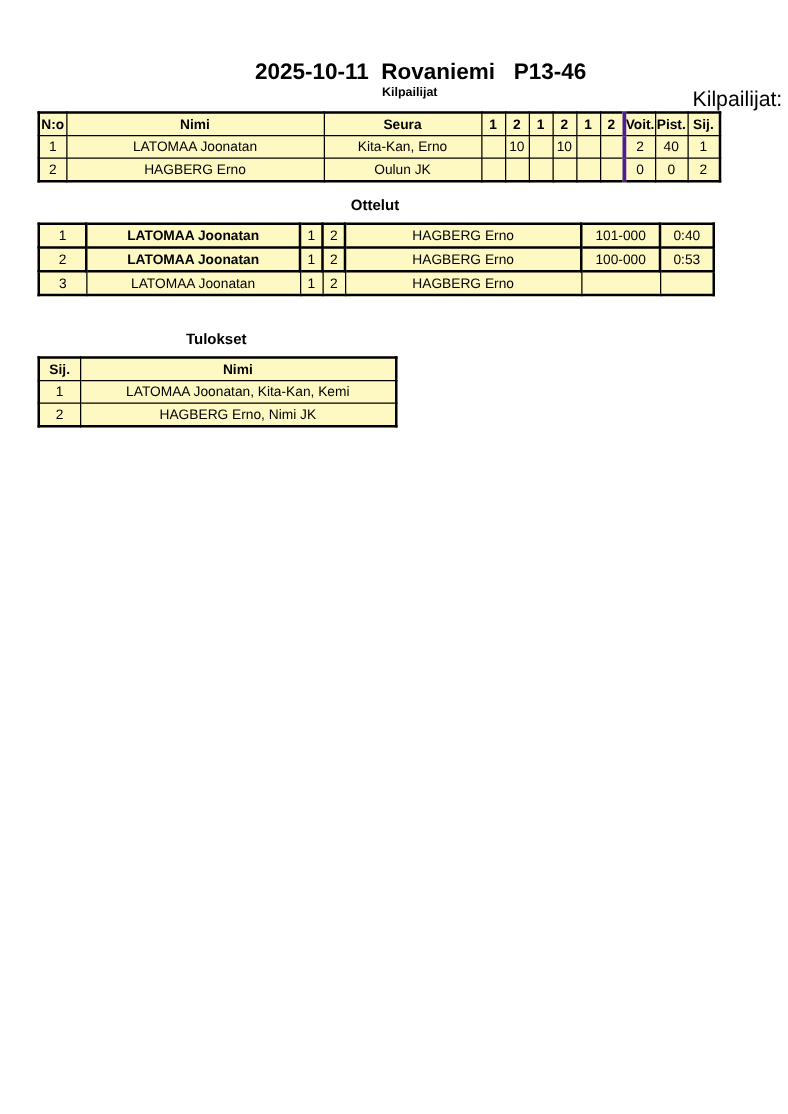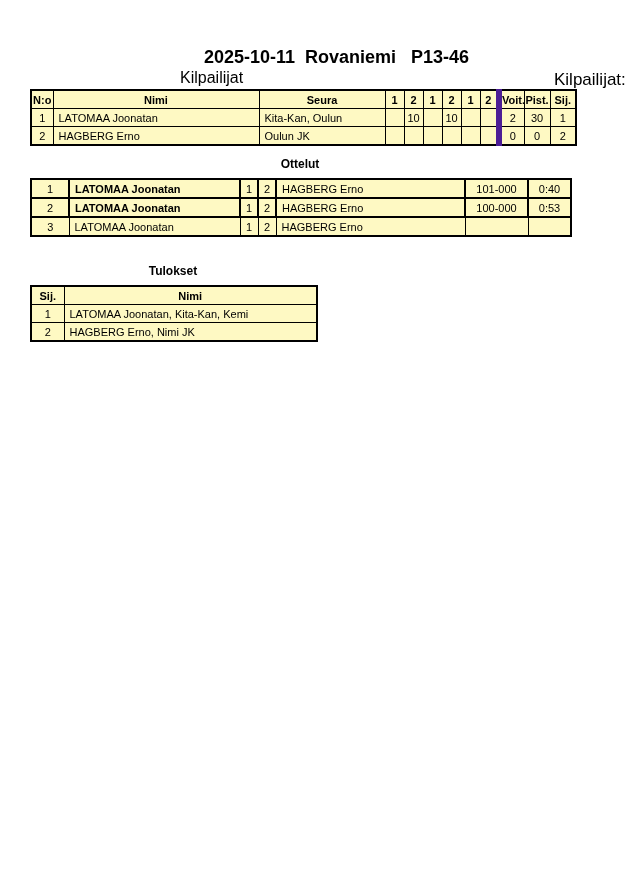--- a/index.html
+++ b/index.html
@@ -19,23 +19,23 @@
     width: 100%;
     text-align: center;
     font-size: 18px;
     font-weight: bold;
     white-space: pre;
   }
   .kilp-heading {
     position: absolute;
     top: 69px; left: 180px;
     width: 170px;
-    text-align: left;
-    font-weight: normal;
-    font-size: 16px;
+    text-align: right;
+    font-weight: bold;
+    font-size: 10px;
   }
   .kilp-count {
     position: absolute;
     top: 70px; right: 33px;
     font-size: 17px;
   }
   .section-heading {
     position: absolute;
     text-align: center;
     font-weight: bold;
@@ -53,26 +53,26 @@
   td {
     border: 1px solid #000000;
     font-size: 11px;
     height: 17px;
     padding: 0;
     overflow: hidden;
     white-space: nowrap;
     text-align: center;
     vertical-align: middle;
   }
-  td.left { text-align: left; padding: 0 5px; }
+  td.left { text-align: center; padding: 0 5px; }
   tr.head td { font-weight: bold; text-align: center; }
   .bold { font-weight: bold; }
 
   .t1 { top: 89px;  left: 30px; width: 545px; border: 2px solid #000; }
-  .t1 td.voit-sep { border-left: 6px solid #4c1d95; margin-left: 16px; }
+  .t1 td.voit-sep { border-left: 3px solid #4c1d95; margin-left: 16px; }
   .t2 { top: 178px; left: 30px; width: 540px; border: 2px solid #000; }
   .t2 tr.done td { border-width: 2px; }
   .t3 { top: 285px; left: 30px; width: 286px; border: 2px solid #000; }
 </style>
 </head>
 <body>
 
 <div class="page">
 
   <div class="title">2025-10-11  Rovaniemi   P13-46</div>
@@ -105,29 +105,29 @@
       <td>2</td>
       <td>1</td>
       <td>2</td>
       <td class="voit-sep">Voit.</td>
       <td>Pist.</td>
       <td>Sij.</td>
     </tr>
     <tr>
       <td>1</td>
       <td class="left">LATOMAA Joonatan</td>
-      <td class="left">Kita-Kan, Oulun</td>
+      <td class="left">Kita-Kan, Erno</td>
       <td></td>
       <td>10</td>
       <td></td>
       <td>10</td>
       <td></td>
       <td></td>
       <td class="voit-sep">2</td>
-      <td>30</td>
+      <td>40</td>
       <td>1</td>
     </tr>
     <tr>
       <td>2</td>
       <td class="left">HAGBERG Erno</td>
       <td class="left">Oulun JK</td>
       <td></td>
       <td></td>
       <td></td>
       <td></td>

